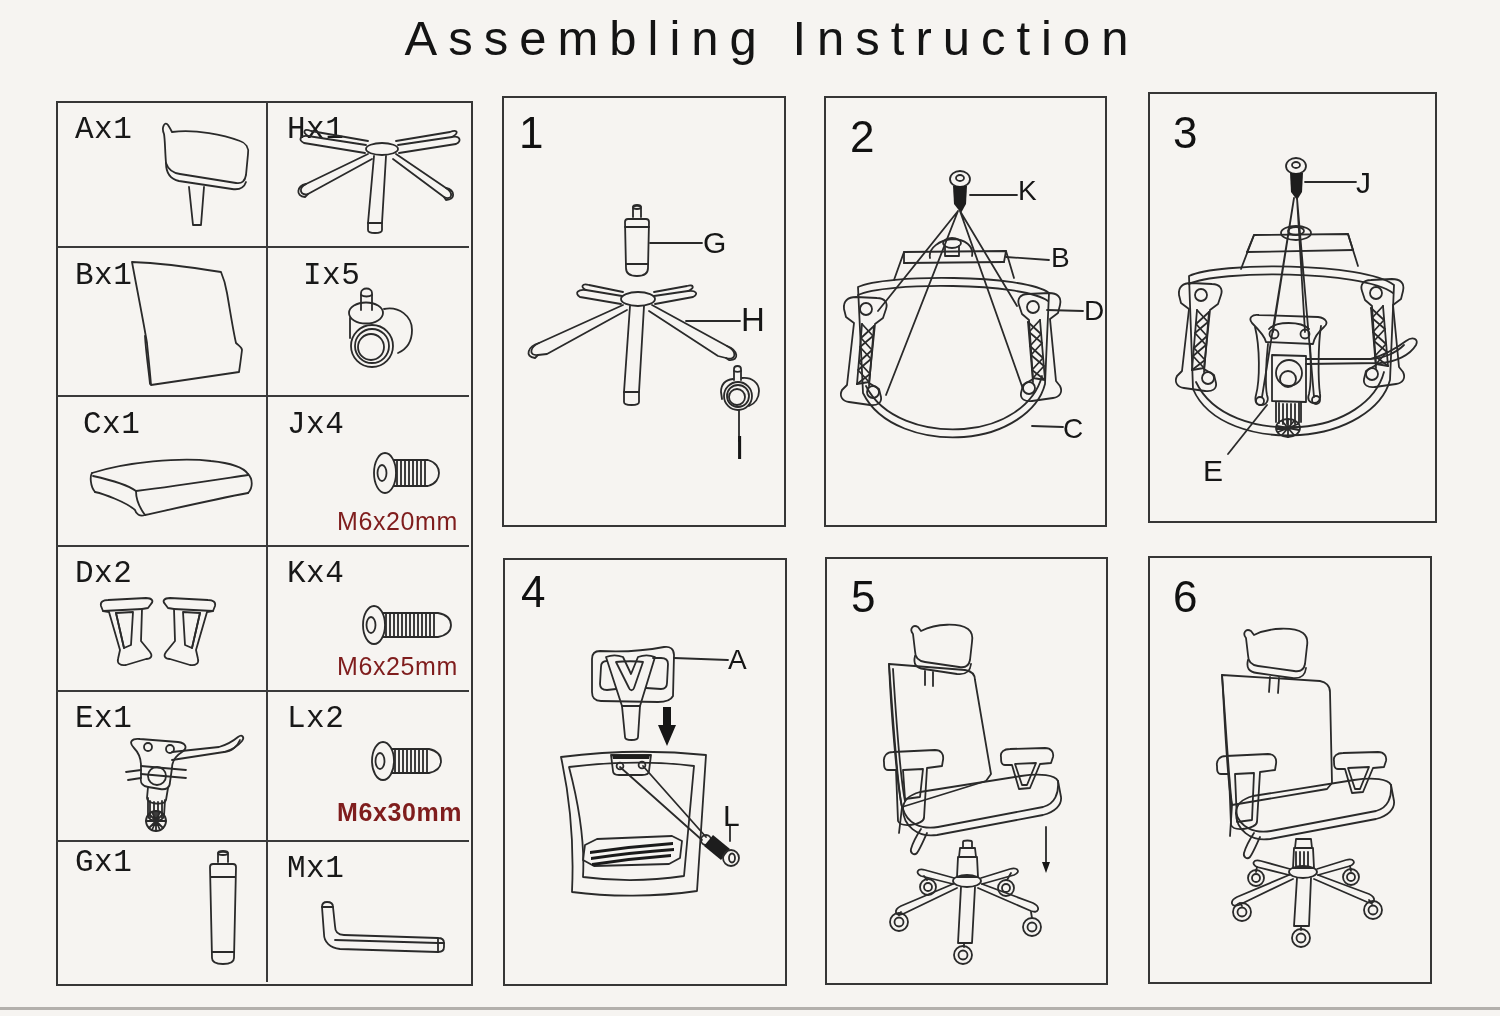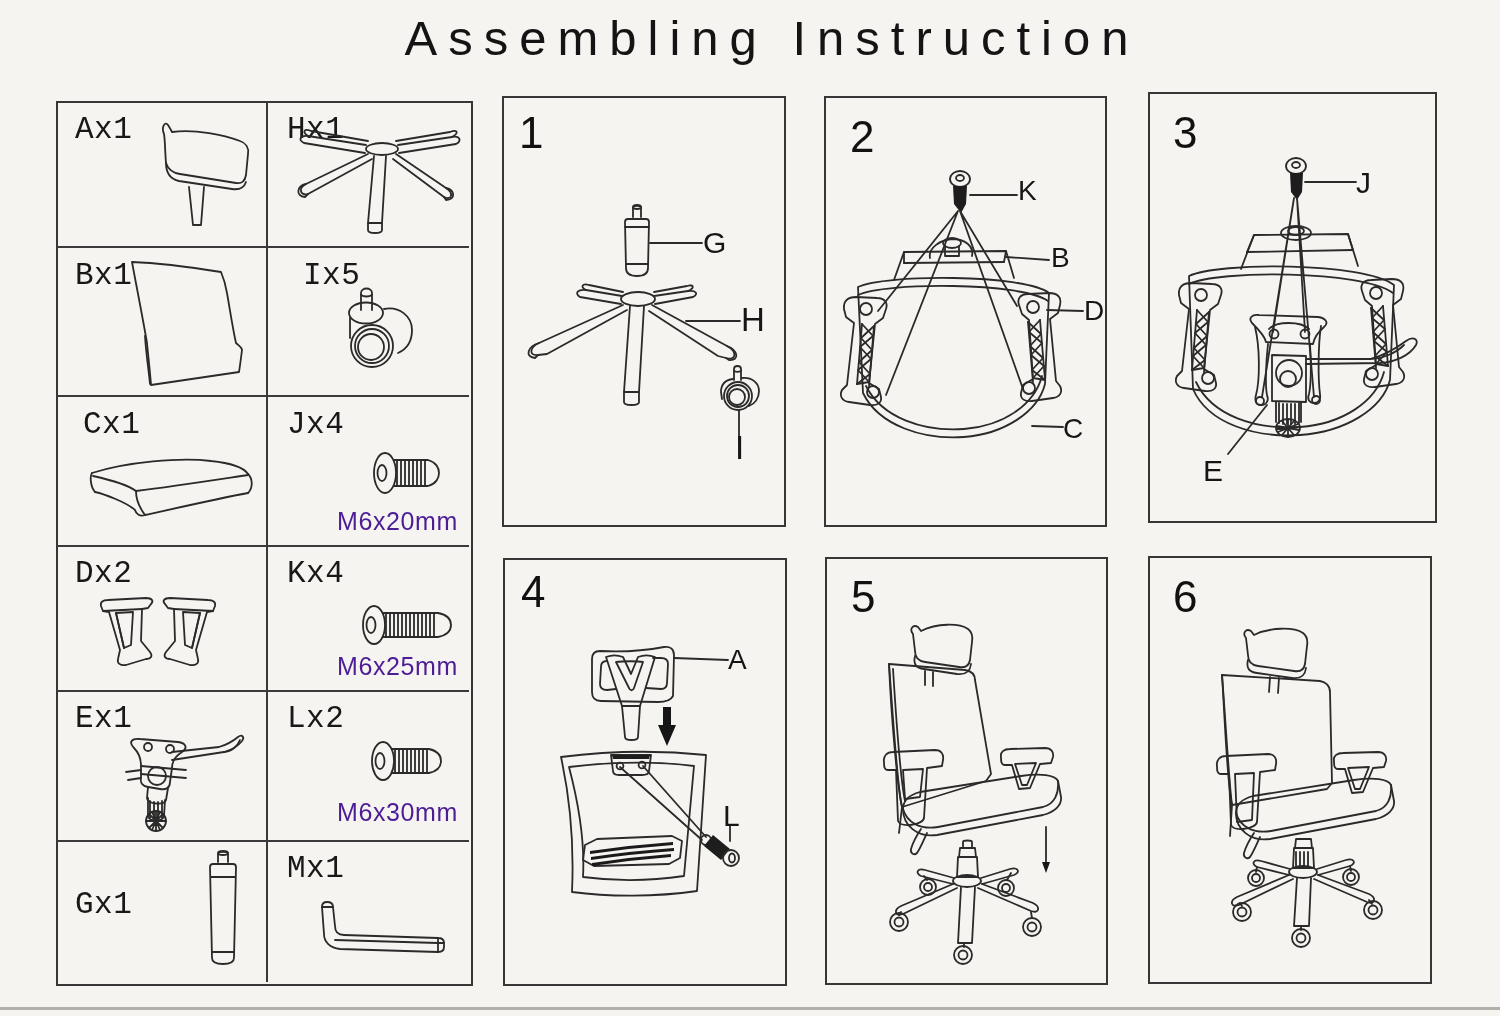--- a/index.html
+++ b/index.html
@@ -1,21 +1,21 @@
 <!DOCTYPE html>
 <html><head>
 <meta charset="utf-8">
 <style>
 html,body{margin:0;padding:0;}
 body{width:1500px;height:1016px;background:#f6f4f1;font-family:"Liberation Sans", sans-serif;color:#1c1c1c;overflow:hidden;position:relative;}
 .abs{position:absolute;}
 .box{position:absolute;border:2px solid #363636;}
 .lbl{position:absolute;font-size:31px;color:#181818;letter-spacing:0.5px;font-family:Liberation Mono, monospace;}
 .num{position:absolute;font-size:44px;color:#111;}
-.mlbl{position:absolute;font-size:25px;color:#4c1d95;letter-spacing:0.6px;}
+.mlbl{position:absolute;font-size:25px;color:#7f1d1d;letter-spacing:0.6px;}
 svg{position:absolute;overflow:visible;}
 path,ellipse,circle,line,rect,polyline{vector-effect:non-scaling-stroke;}
 .s{fill:none;stroke:#2a2a2a;stroke-width:1.8;stroke-linecap:round;stroke-linejoin:round;}
 </style>
 </head>
 <body>
 <div class="abs" style="left:22px;top:10px;width:1500px;text-align:center;font-size:49px;letter-spacing:11px;color:#141414;">Assembling Instruction</div>
 
 <div class="abs" style="left:0;top:1007px;width:1500px;height:3px;background:#b3b0ac;"></div>
 
@@ -30,26 +30,26 @@
 <div class="lbl" style="left:75px;top:112px;">Ax1</div>
 <div class="lbl" style="left:287px;top:112px;">Hx1</div>
 <div class="lbl" style="left:75px;top:258px;">Bx1</div>
 <div class="lbl" style="left:303px;top:258px;">Ix5</div>
 <div class="lbl" style="left:83px;top:407px;text-align:right;">Cx1</div>
 <div class="lbl" style="left:287px;top:407px;text-align:center;">Jx4</div>
 <div class="lbl" style="left:75px;top:556px;">Dx2</div>
 <div class="lbl" style="left:287px;top:556px;">Kx4</div>
 <div class="lbl" style="left:75px;top:701px;">Ex1</div>
 <div class="lbl" style="left:287px;top:701px;text-align:center;">Lx2</div>
-<div class="lbl" style="left:75px;top:887px;text-align:right;">Gx1</div>
+<div class="lbl" style="left:75px;top:845px;text-align:right;">Gx1</div>
 <div class="lbl" style="left:287px;top:851px;">Mx1</div>
 
 <div class="mlbl" style="left:337px;top:507px;">M6x20mm</div>
 <div class="mlbl" style="left:337px;top:652px;">M6x25mm</div>
-<div class="mlbl" style="left:337px;top:798px;">M6x30mm</div>
+<div class="mlbl" style="left:337px;top:798px;font-weight:bold;">M6x30mm</div>
 
 <svg style="left:56px;top:101px;" width="210" height="145" viewBox="0 0 210 145">
 <path class="s" d="M110,62 C109,50 109,38 108,33 C105,26 109,20 112,24 C114,27 115,29 116,31 C140,28 168,34 184,40 C190,42 193,47 192,53 L190,74 C189,80 186,83 180,82 L124,73 C117,72 112,68 110,62 Z"></path>
 <path class="s" d="M110,62 C110,72 114,78 123,80 L176,88 C183,89 188,87 190,81"></path>
 <path class="s" d="M133,86 L137,124 M148,86 L145,124 M137,124 L145,124"></path>
 </svg>
 
 <svg style="left:266px;top:101px;" width="203" height="145" viewBox="0 0 203 145">
 <ellipse class="s" cx="116" cy="48" rx="16" ry="6"></ellipse>
 <path class="s" d="M100,44 L42,35 C34,34 32,39 38,42 L99,52"></path>

